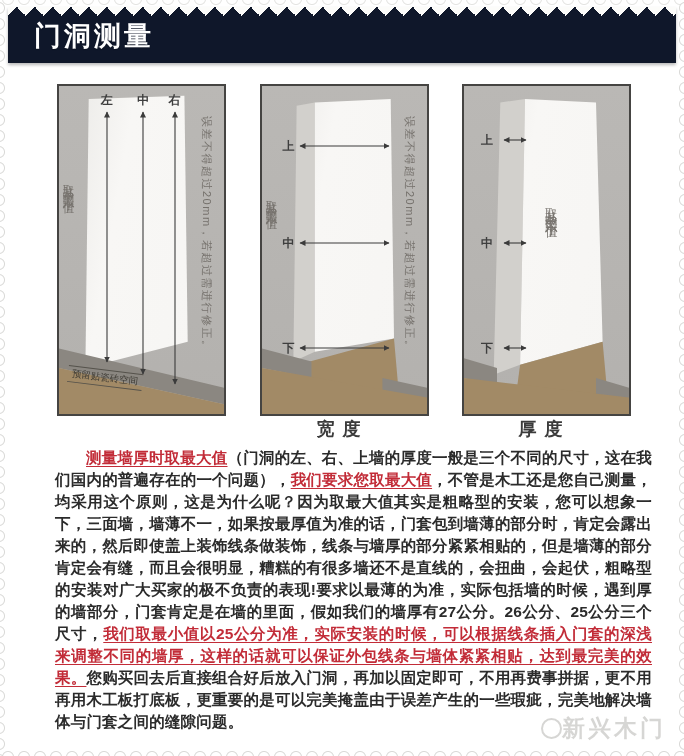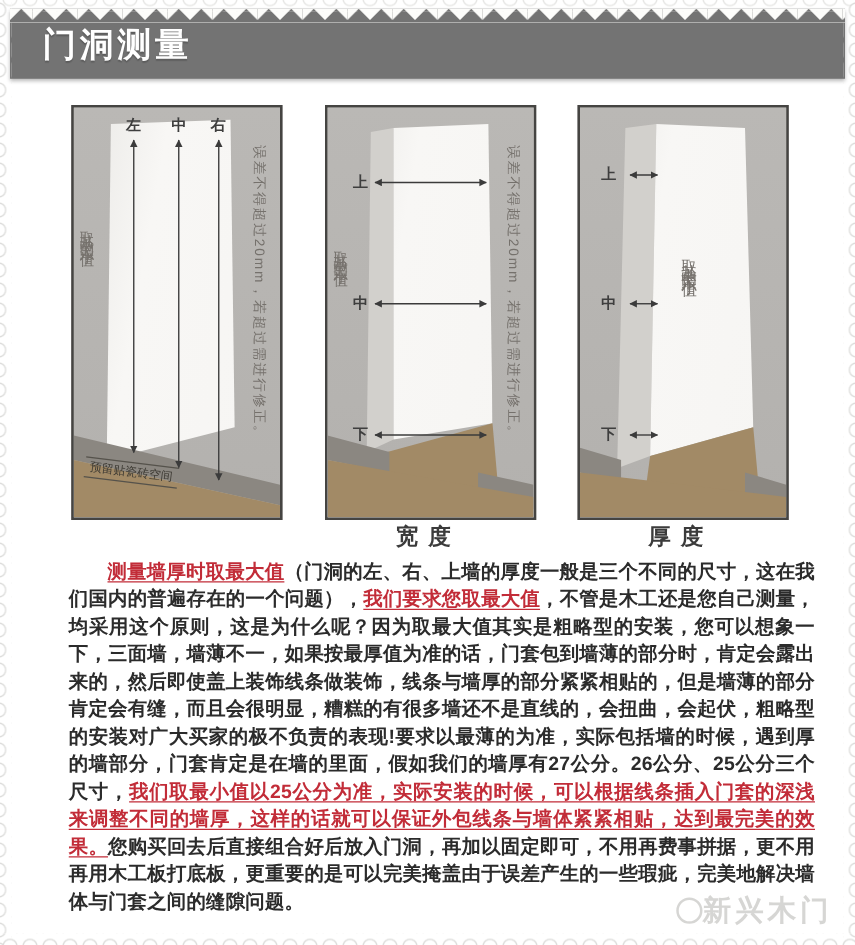--- a/index.html
+++ b/index.html
@@ -19,21 +19,21 @@
     background-size:10px 16px;background-repeat:repeat-y;}
   .edge-bottom{bottom:-1px;left:0;right:0;height:10px;
     background-image:radial-gradient(circle at 8px 10px,#ffffff 4.5px,#d9d9d7 5.5px,rgba(0,0,0,0) 6.5px);
     background-size:16px 10px;background-repeat:repeat-x;}
   .edge-top{top:-1px;left:0;right:0;height:10px;
     background-image:radial-gradient(circle at 8px 0px,#ffffff 4.5px,#e3e3e1 5.5px,rgba(0,0,0,0) 6.5px);
     background-size:16px 10px;background-repeat:repeat-x;}
 
   
   .banner{position:absolute;left:8px;right:8px;top:7px;height:56px;
-    background:#737373;box-shadow:0 2px 3px rgba(0,0,0,.28);}
+    background:#0f172a;box-shadow:0 2px 3px rgba(0,0,0,.28);}
   .teeth{position:absolute;top:0;left:0;right:0;height:11px;
     background-image:
       linear-gradient(135deg,#fcfcfa 50%,rgba(255,255,255,0) 50%),
       linear-gradient(225deg,#fcfcfa 50%,rgba(255,255,255,0) 50%);
     background-size:18px 22px;background-repeat:repeat-x;background-position:0 -11px;}
   .banner-title{position:absolute;left:26px;top:11px;color:#ffffff;
     font-size:27px;font-weight:bold;letter-spacing:3px;text-shadow:0 1px 1px rgba(0,0,0,.2);}
   .banner-subtitle{position:absolute;left:27px;top:40px;color:#ffffff;font-size:13px;letter-spacing:.5px;}
 
   

